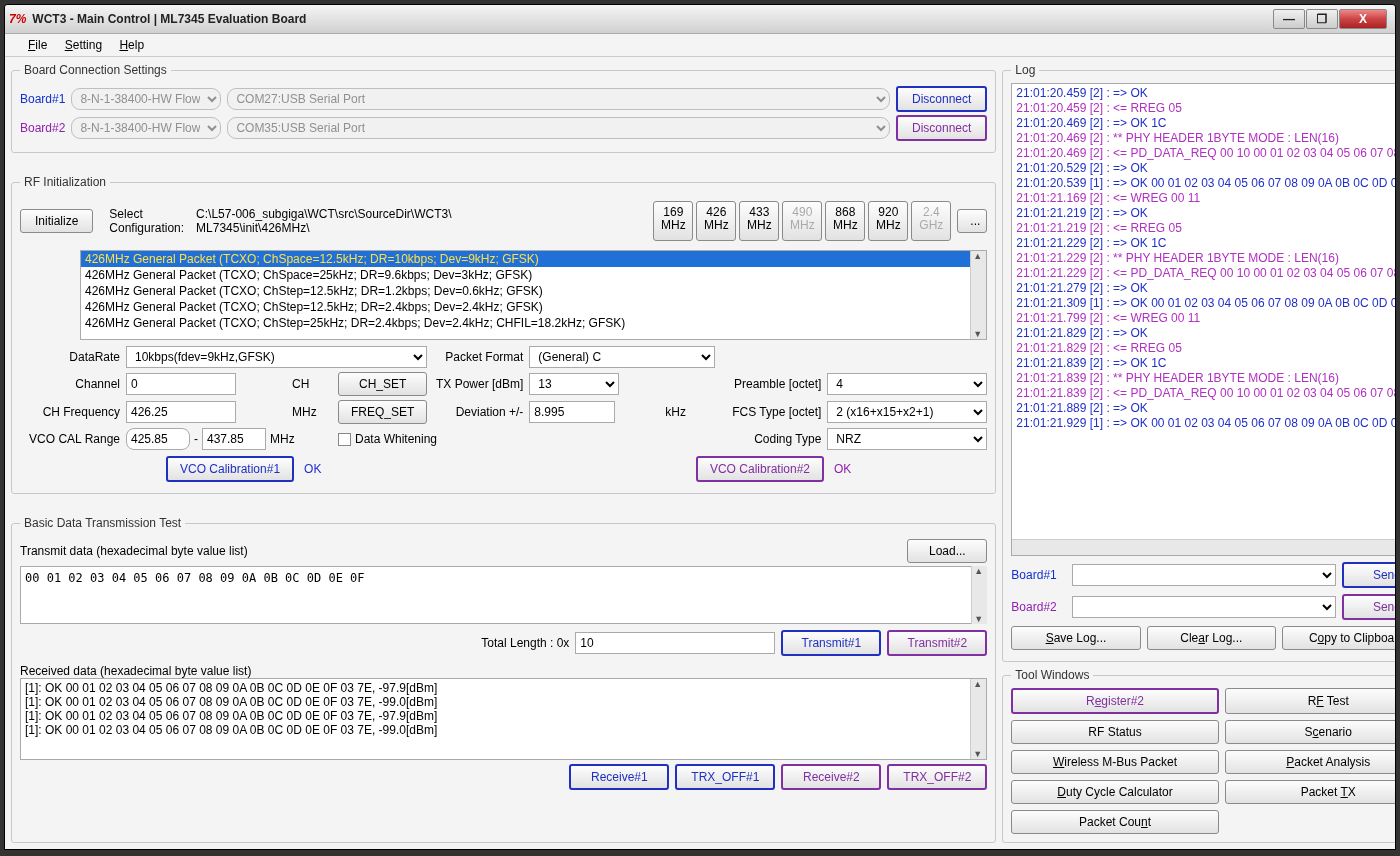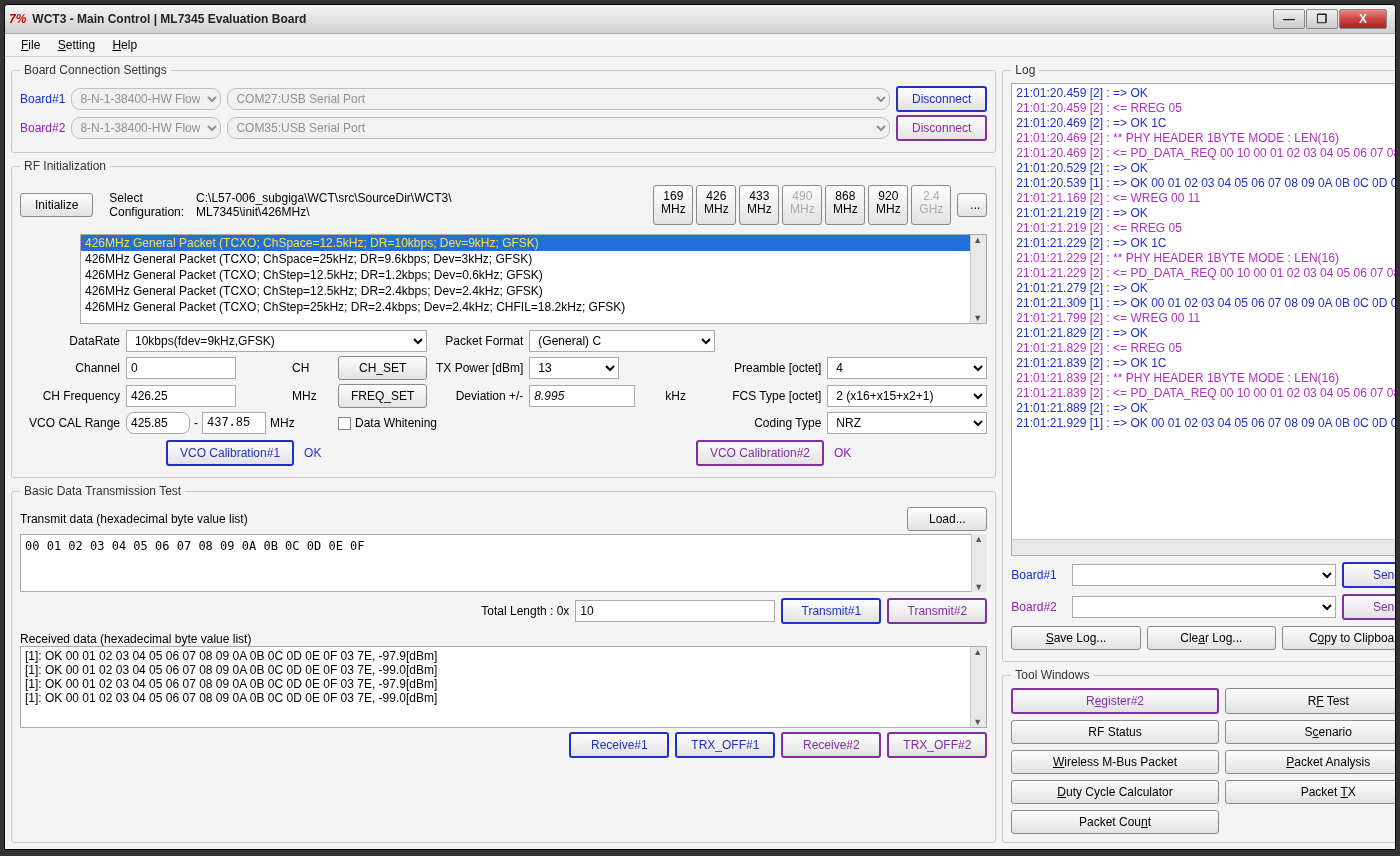--- a/index.html
+++ b/index.html
@@ -3,25 +3,25 @@
 <meta charset="utf-8">
 <style>
 * { box-sizing: border-box; font-family: Tahoma, sans-serif; font-size: 12px; }
 body { margin: 0; background: #333; padding: 4px; }
 .window { background: linear-gradient(#e8e8e8,#d8d8d8); border: 1px solid #000; border-radius: 4px 4px 0 0; overflow: hidden; }
 .titlebar { background: linear-gradient(#f5f5f5,#d0d0d0); padding: 4px 8px 4px 4px; display: flex; align-items: center; font-weight: bold; color: #222; border-bottom: 1px solid #aaa; }
 .titlebar .ico { color: #c00; font-weight: bold; margin-right: 6px; font-style: italic; }
 .winbtns { margin-left: auto; display: flex; gap: 1px; }
 .winbtn { width: 32px; height: 20px; background: linear-gradient(#f0f0f0,#ccc); border: 1px solid #888; border-radius: 2px; text-align: center; line-height: 18px; font-size: 12px;}
 .winbtn.close { background: linear-gradient(#e88,#c44,#a22); color: #fff; width: 48px;}
-.menubar { background: #f4f4f4; padding: 4px 16px; border-bottom: 1px solid #ccc; }
+.menubar { background: #f4f4f4; padding: 4px 23px; border-bottom: 1px solid #ccc; }
 .menubar span { margin-right: 14px; color: #000; }
 .menubar span u { text-decoration: underline; }
 .content { background: #f4f4f4; padding: 6px; display: flex; gap: 6px; height: 792px;}
-.leftcol { flex: 1.9; display: flex; flex-direction: column; gap: 6px; }
+.leftcol { flex: 1.9; display: flex; flex-direction: column; gap: 22px; }
 .rightcol { flex: 1; display: flex; flex-direction: column; gap: 6px; }
 fieldset { border: 1px solid #c8c8c8; border-radius: 3px; padding: 6px 8px 8px; margin: 0; background: #f4f4f4;}
 legend { padding: 0 4px; color: #333; }
 .row { display: flex; align-items: center; gap: 6px; margin: 3px 0; }
 .lbl { color: #333; }
 .lbl.b1 { color: #1030d0; }
 .lbl.b2 { color: #9020b0; }
 select, input[type=text] { border: 1px solid #aaa; background: #fff; padding: 2px 4px; height: 22px; }
 select:disabled, input:disabled { background: #f0f0f0; color: #666; border-radius: 9px; }
 .btn { background: linear-gradient(#fdfdfd,#e2e2e2); border: 1px solid #8a8a8a; border-radius: 3px; padding: 4px 12px; cursor: pointer; color: #000;}
@@ -136,29 +136,29 @@
           <select style="width:90px"><option>13</option></select>
           <span></span>
           <span class="r">Preamble [octet]</span>
           <select><option>4</option></select>
 
           <span class="r">CH Frequency</span>
           <input type="text" style="width: 110px;" value="426.25">
           <span>MHz</span>
           <button class="btn">FREQ_SET</button>
           <span class="r">Deviation +/-</span>
-          <input type="text" style="width: 106px; font-style: italic;" value="8.995">
+          <input type="text" style="width: 86px;" value="8.995">
           <span>kHz</span>
           <span class="r">FCS Type [octet]</span>
           <select><option>2 (x16+x15+x2+1)</option></select>
 
           <span class="r">VCO CAL Range</span>
           <span style="grid-column:2/4;display:flex;gap:4px;align-items:center">
             <input type="text" style="width: 64px; border-radius: 8px;" value="425.85"> -
-            <input type="text" style="width: 64px; font-family: Liberation Mono, monospace;" value="437.85">
+            <input type="text" style="width: 64px;" value="437.85">
             <span>MHz</span>
           </span>
           <span style="grid-column:4/7"><span class="chk"></span><span>Data Whitening</span></span>
           <span></span>
           <span class="r">Coding Type</span>
           <select><option>NRZ</option></select>
         </div>
         <div class="row" style="margin-top:6px">
           <span style="width:140px"></span>
           <button class="btn blue">VCO Calibration#1</button>

